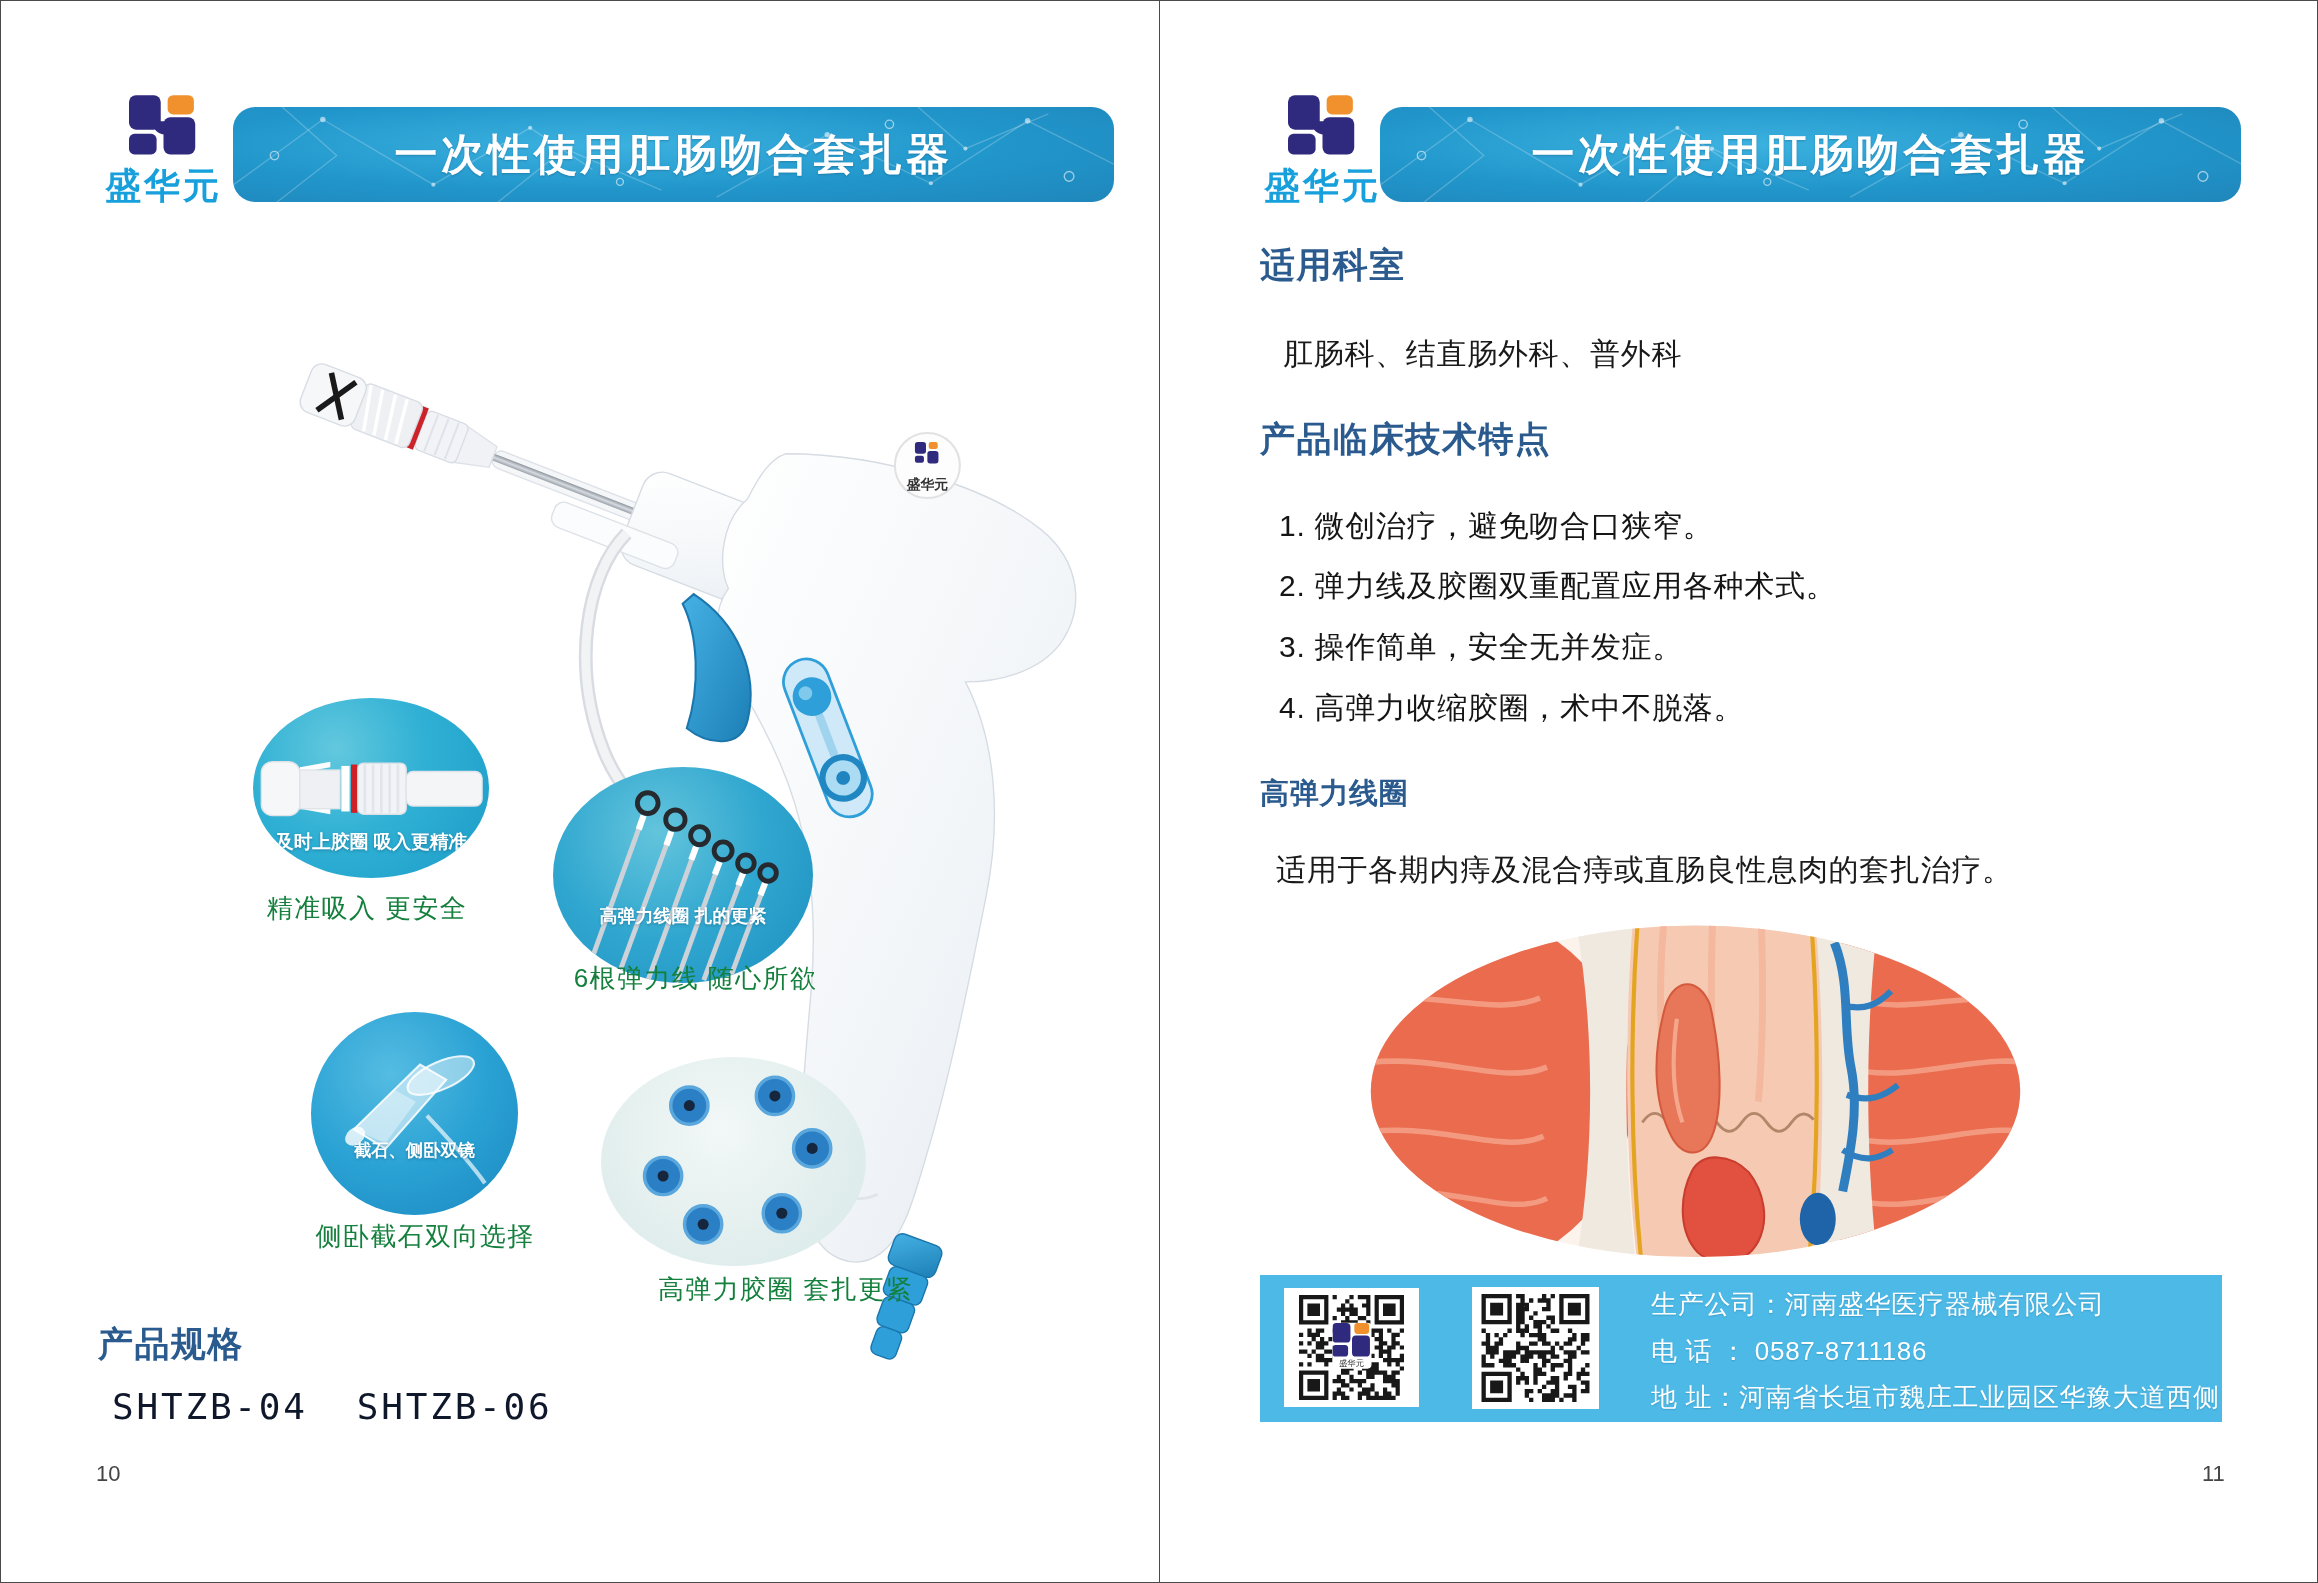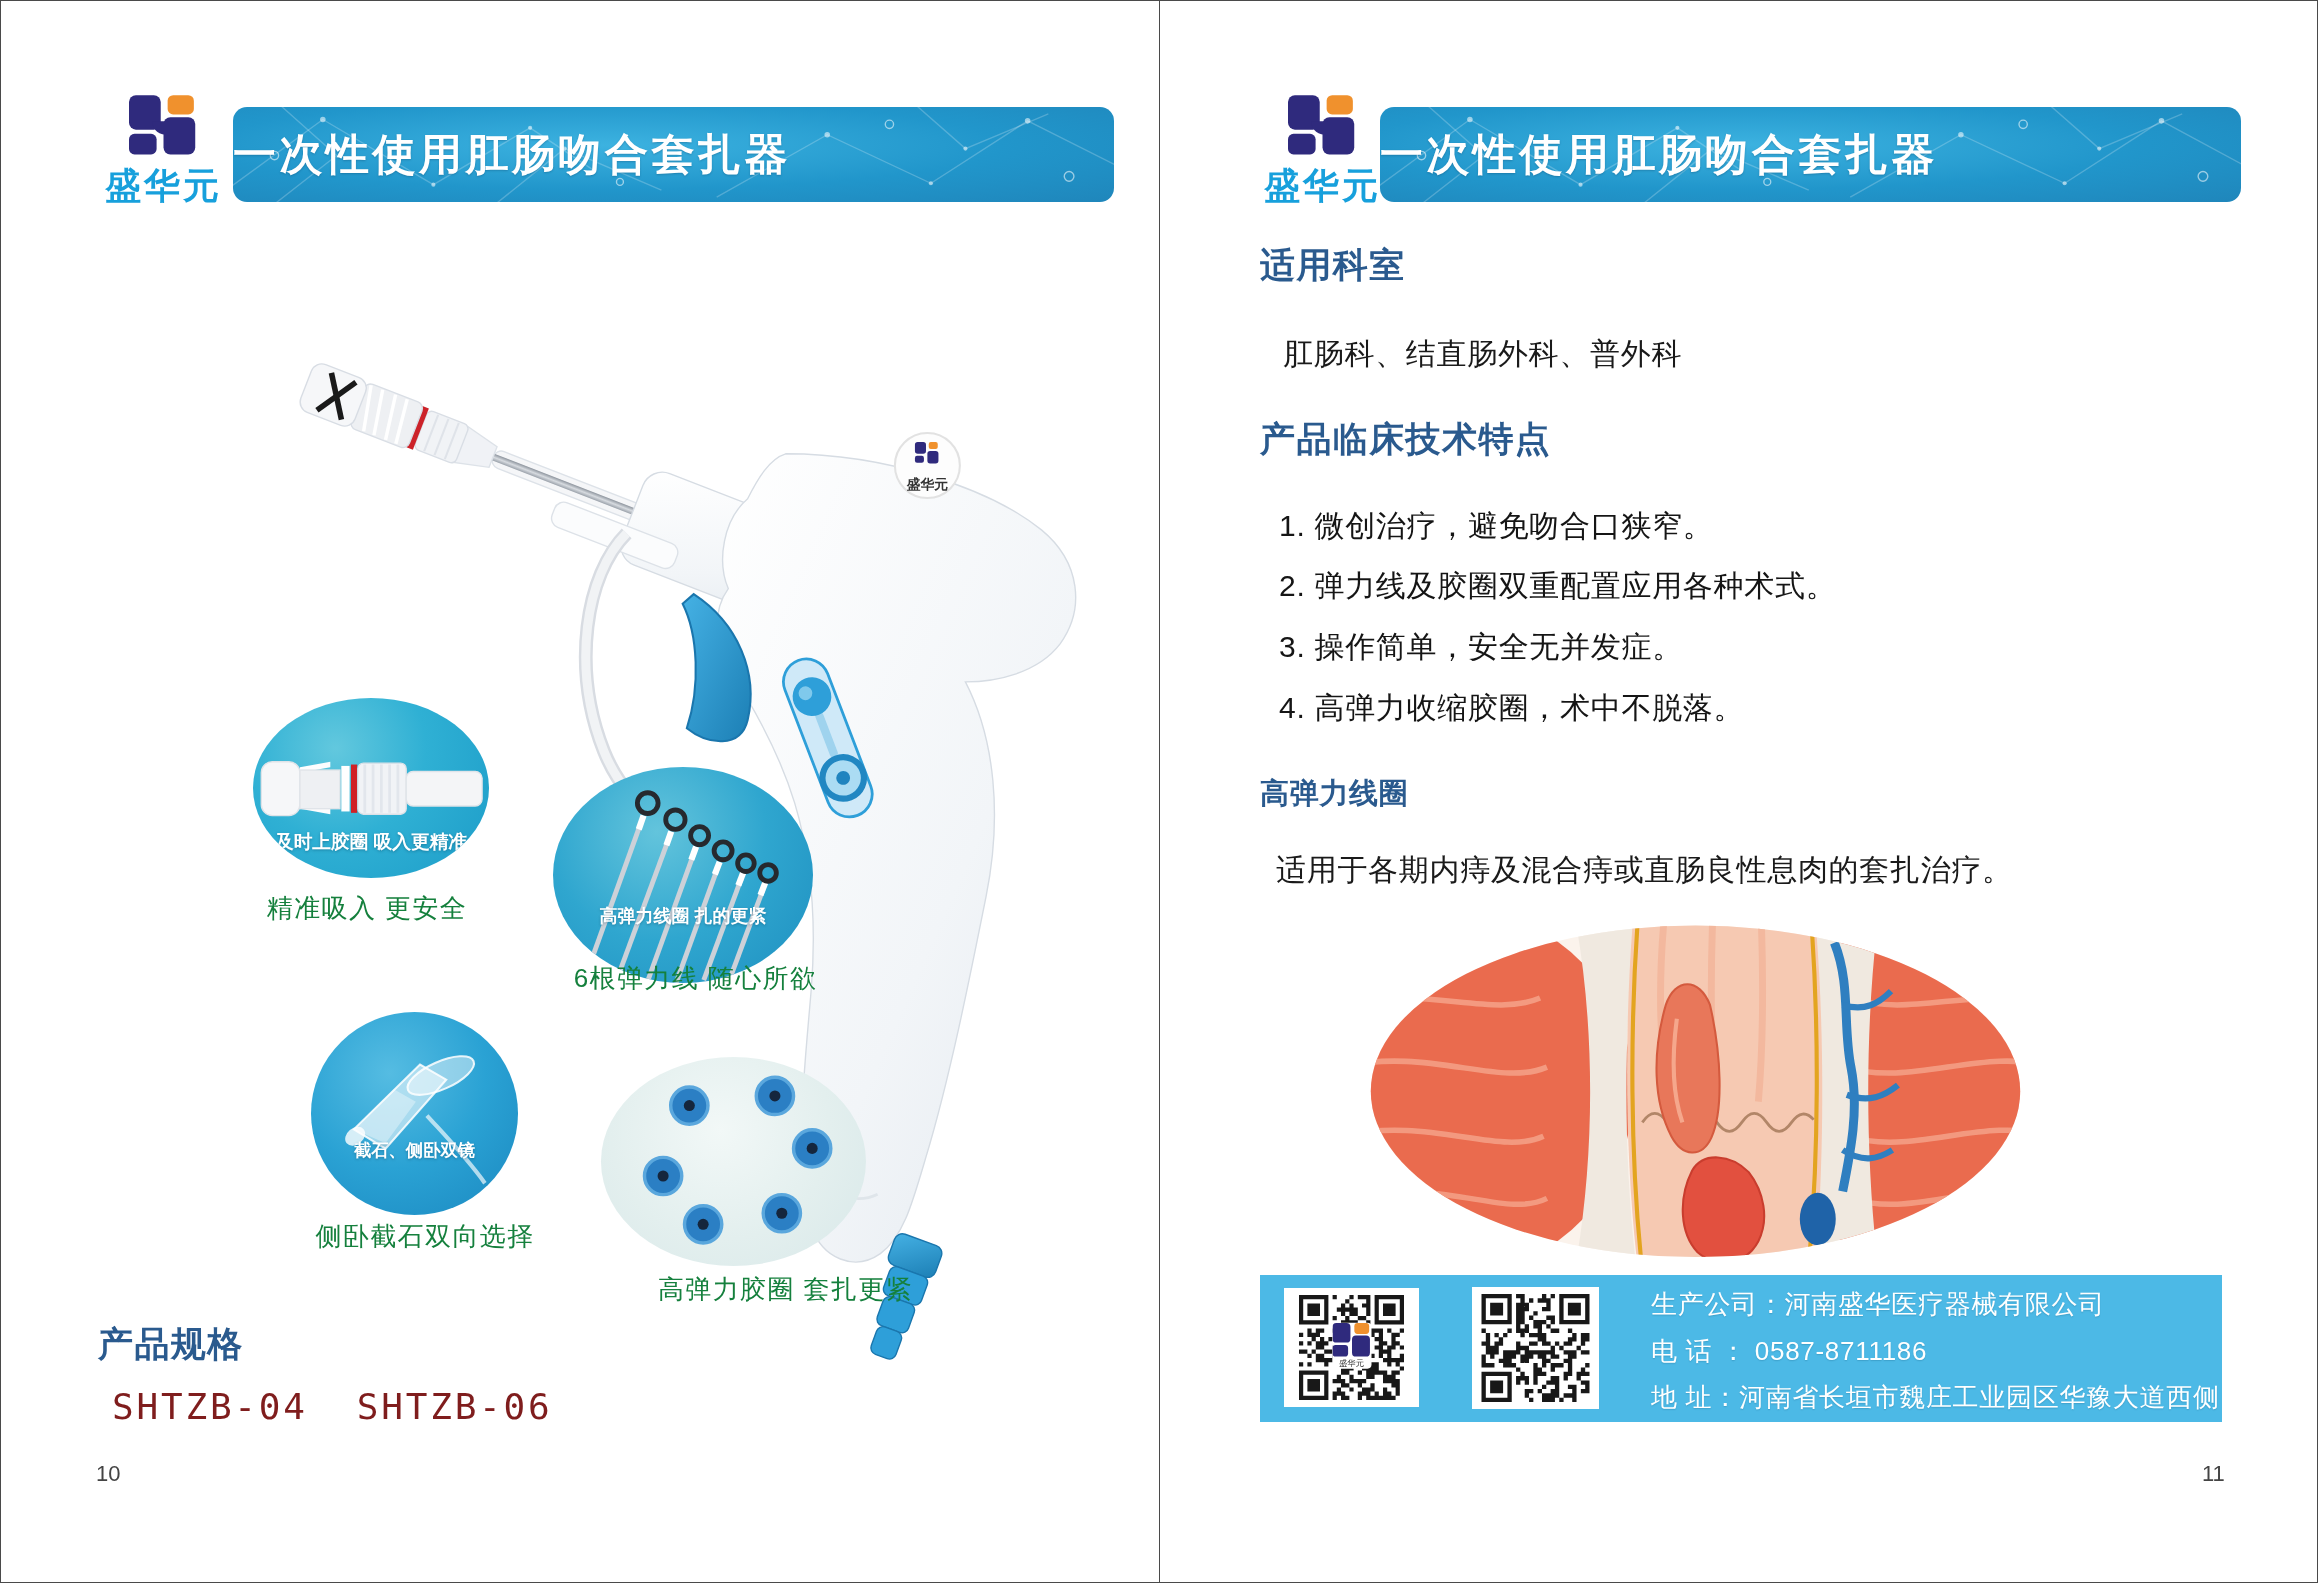--- a/index.html
+++ b/index.html
@@ -7,33 +7,33 @@
          font-family:"Liberation Sans","DejaVu Sans",sans-serif;overflow:hidden;}
   .abs{position:absolute;}
   .page{position:absolute;top:0;width:1158px;height:1581px;background:#fff;}
   .page-divider{position:absolute;top:0;left:1158px;width:1.4px;height:100%;background:#4a4a4a;}
 
   
   .logo-block{width:145px;text-align:center;}
   .logo-text{font-size:36px;font-weight:bold;color:#17a0dc;letter-spacing:2.8px;margin-top:4.1px;}
 
   
-  .banner{height:95px;border-radius:14px;overflow:hidden;display:flex;align-items:center;justify-content:flex-start;
+  .banner{height:95px;border-radius:22px;overflow:hidden;display:flex;align-items:center;justify-content:center;
           background:radial-gradient(ellipse at 42% 40%, #3cb2e0 0%, #2196cb 55%, #1f86bb 100%);}
   .banner-title{position:relative;z-index:2;color:#fff;font-size:43px;font-weight:900;letter-spacing:3.5px;
                 text-shadow:0 1.4px 2.1px rgba(0,40,70,.25);white-space:nowrap;}
   .net{position:absolute;inset:0;width:100%;height:100%;z-index:1;}
 
   
   .h-blue{color:#2a5a8e;font-weight:bold;font-size:35px;letter-spacing:1.4px;white-space:nowrap;}
   .h-blue-sm{color:#2a5a8e;font-weight:bold;font-size:29px;letter-spacing:0.7px;white-space:nowrap;}
   .body-text{color:#1a1a1a;font-size:30px;letter-spacing:0.7px;white-space:pre;}
   .list-item{color:#151515;font-size:30px;letter-spacing:0.7px;white-space:pre;}
   .caption{color:#15803d;font-size:26px;letter-spacing:1.4px;text-align:center;white-space:nowrap;}
-  .models{color:#7f1d1d;font-size:36px;font-family:"DejaVu Sans Mono","Liberation Mono",monospace;
+  .models{color:#0f172a;font-size:36px;font-family:"DejaVu Sans Mono","Liberation Mono",monospace;
           letter-spacing:2.8px;white-space:pre;}
   .pagenum{color:#444;font-size:22px;}
 
   
   .circle{border-radius:50%;overflow:hidden;}
   .c-blue1{background:radial-gradient(circle at 35% 28%, #62c8de 0%, #2fb0d4 45%, #1c9cc8 100%);}
   .c-blue2{background:radial-gradient(circle at 40% 30%, #63c4dc 0%, #2fa6cf 50%, #1e8fc0 100%);}
   .c-blue3{background:radial-gradient(circle at 38% 30%, #55bce2 0%, #2aa2d4 50%, #1b88c0 100%);}
   .c-pale{background:radial-gradient(circle at 45% 35%, #f2f8f7 0%, #e3efee 55%, #d8e8e9 100%);}
   .inset-label{position:absolute;width:100%;text-align:center;color:#fff;font-weight:bold;

